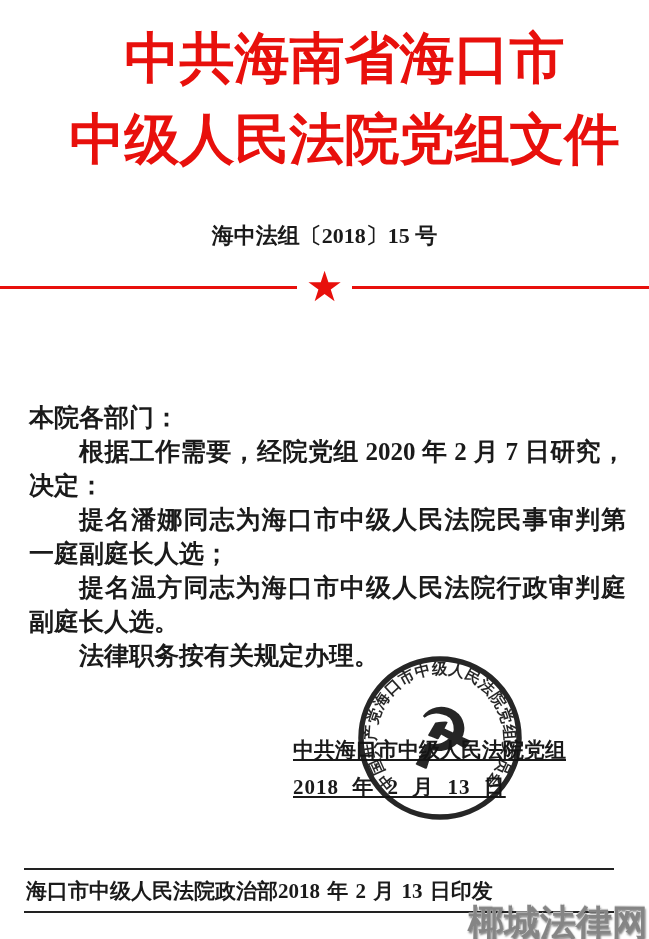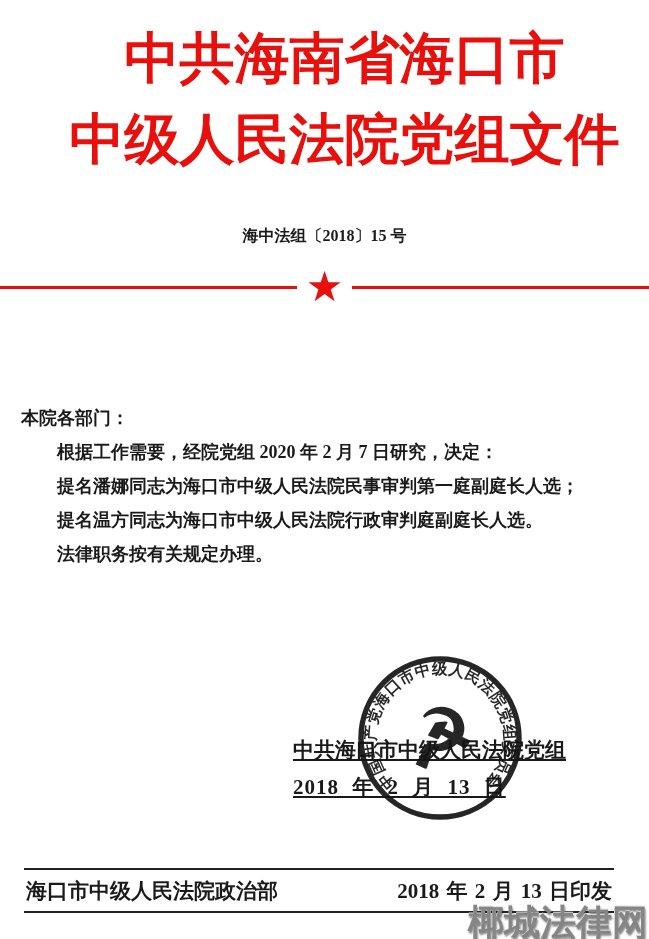--- a/index.html
+++ b/index.html
@@ -22,21 +22,21 @@
     position:absolute;top:18px;left:0;right:0;
     text-align:center;color:var(--red);
     font-weight:bold;font-size:55px;line-height:81px;
     letter-spacing:0px;
     font-family:"Liberation Serif","DejaVu Serif",serif;
     padding-left:40px;
   }
   .doc-number{
     position:absolute;top:222px;left:0;right:0;
     text-align:center;color:var(--ink);
-    font-weight:bold;font-size:16px;line-height:28px;
+    font-weight:bold;font-size:22px;line-height:28px;
   }
 
   
   .star-divider{
     position:absolute;top:269px;left:0;right:0;height:36px;
     display:flex;align-items:center;
   }
   .star-divider .rule{flex:1;height:3px;background:var(--red);}
   .star-divider .star{
     color:var(--red);font-size:42px;line-height:36px;
@@ -47,23 +47,23 @@
   
   .doc-title{
     position:absolute;top:326px;left:0;right:0;
     text-align:center;color:#111;
     font-family:"Liberation Sans","DejaVu Sans",sans-serif;
     font-weight:bold;font-size:34px;line-height:42px;letter-spacing:1px;
   }
 
   
   .doc-body{
-    position:absolute;left:21px;top:401px;width:597px;
+    position:absolute;left:29px;top:401px;width:597px;
     color:var(--ink);
-    font-weight:bold;font-size:18px;line-height:34px;
+    font-weight:bold;font-size:25px;line-height:34px;
     text-align:justify;
   }
   .doc-body p{margin:0;}
   .doc-body p.para{text-indent:2em;}
 
   
   .signature{
     position:absolute;left:293px;top:740px;width:276px;
     text-align:left;color:var(--ink);
     font-weight:bold;font-size:21px;line-height:21px;text-decoration:underline;
@@ -81,21 +81,21 @@
   .seal text{
     font-family:"Liberation Serif","DejaVu Serif",serif;
     font-weight:bold;fill:#141414;
   }
 
   
   .footer{
     position:absolute;left:24px;top:868px;width:590px;
     border-top:2px solid #222;border-bottom:2px solid #222;
     padding:8px 2px 7px 2px;
-    display:flex;justify-content:space-between;align-items:center;
+    display:flex;justify-content:flex-start;align-items:center;
     color:var(--ink);font-weight:bold;font-size:21px;line-height:26px;
   }
   .footer .print-date{word-spacing:2px;}
 
   
   .watermark{
     position:absolute;right:1px;bottom:0px;
     font-family:"Liberation Sans","DejaVu Sans",sans-serif;
     font-weight:bold;font-size:36px;line-height:32px;
     color:#858585;

